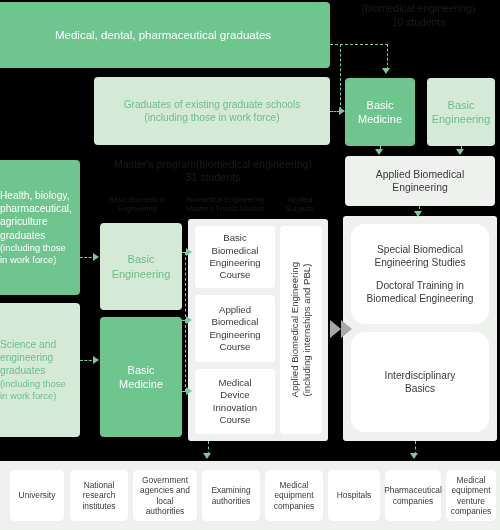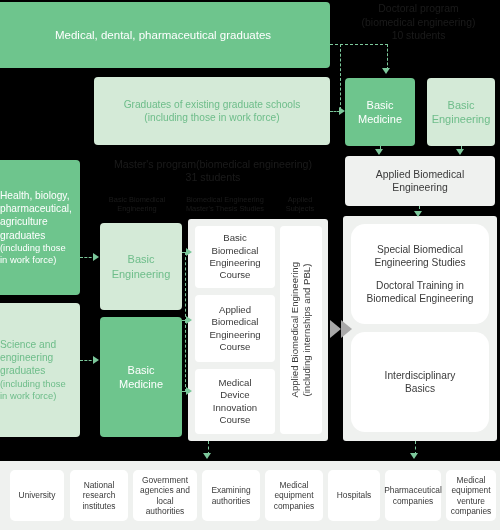--- a/index.html
+++ b/index.html
@@ -185,21 +185,20 @@
         <div>Course</div>
       </span>
   </div>
 
   <div class="box white rad4" id="vert">
       <span>Applied Biomedical Engineering<br>(including internships and PBL)</span>
     </div>
 
   <div id="docWrap">
     <div id="docTitle">
-      <div>Doctoral program</div>
       <div>(biomedical engineering)</div>
       <div>10 students</div>
     </div>
   </div>
 
   <div class="box g-mid rad4" id="dBasicMed">
     <span class="nl">
         <div>Basic</div>
         <div>Medicine</div>
       </span>

